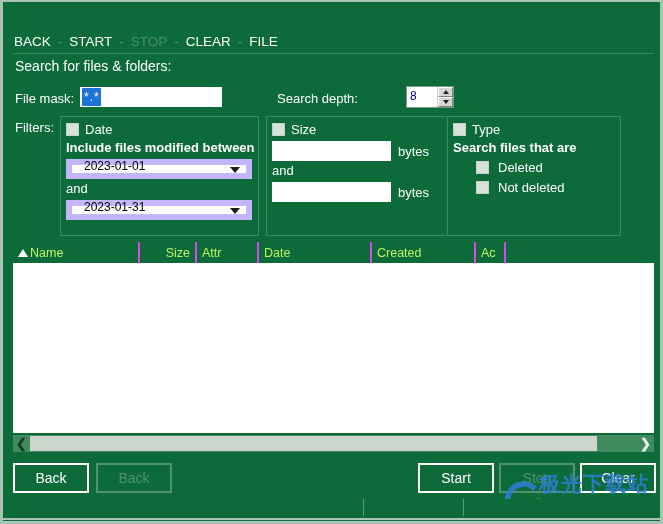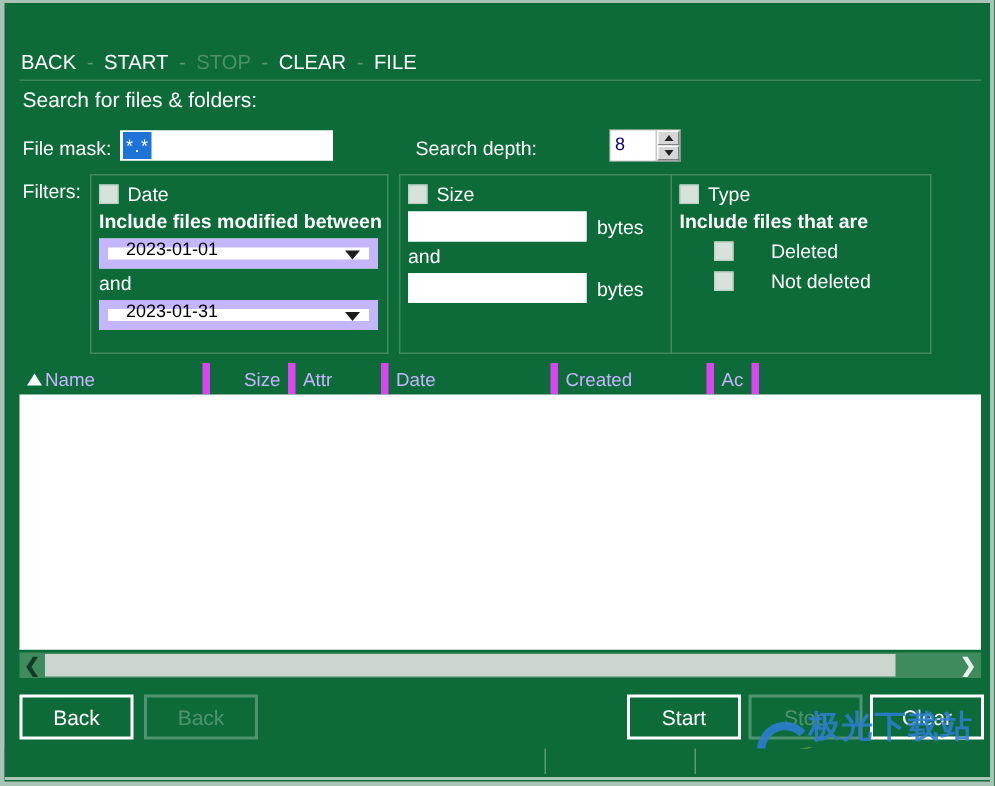--- a/index.html
+++ b/index.html
@@ -270,41 +270,41 @@
     border: 1px solid #ffffff;
     font-size: 12px;
     color: #000000;
     padding: 0 3px;
     outline: none;
   }
   .size-unit { font-size: 13px; color: #ffffff; }
 
   .type-row {
     display: flex; align-items: center;
-    gap: 25px;
+    gap: 9px;
     margin: 5px 0 0 28px;
   }
   .type-label { font-size: 13px; color: #ffffff; }
 
   
   #list-header {
     position: absolute;
     left: 10px; top: 240px;
     width: 641px; height: 21px;
     display: flex;
     background: #0c6b39;
     font-size: 12.5px;
     overflow: hidden;
   }
   .col {
     height: 21px;
     display: flex; align-items: center;
-    border-right: 5px solid #d946ef;
+    border-right: 2px solid #d946ef;
     padding: 0 5px;
-    color: #c4b5fd;
+    color: #bef264;
     white-space: nowrap;
     overflow: hidden;
     cursor: pointer;
     position: relative;
   }
   .col.right { justify-content: flex-end; }
   .sort-arrow {
     display: inline-block;
     width: 0; height: 0;
     border-left: 5px solid transparent;
@@ -484,21 +484,21 @@
       <input class="size-input" type="text" value="" style="">
       <span class="size-unit">bytes</span>
     </div>
   </div>
 
   <div class="filter-panel" id="panel-type">
     <div class="panel-head">
       <span class="chk"></span>
       <span class="panel-title">Type</span>
     </div>
-    <div class="panel-sub">Include files that are</div>
+    <div class="panel-sub">Search files that are</div>
     <div class="type-row">
       <span class="chk"></span>
       <span class="type-label">Deleted</span>
     </div>
     <div class="type-row">
       <span class="chk"></span>
       <span class="type-label">Not deleted</span>
     </div>
   </div>
 

